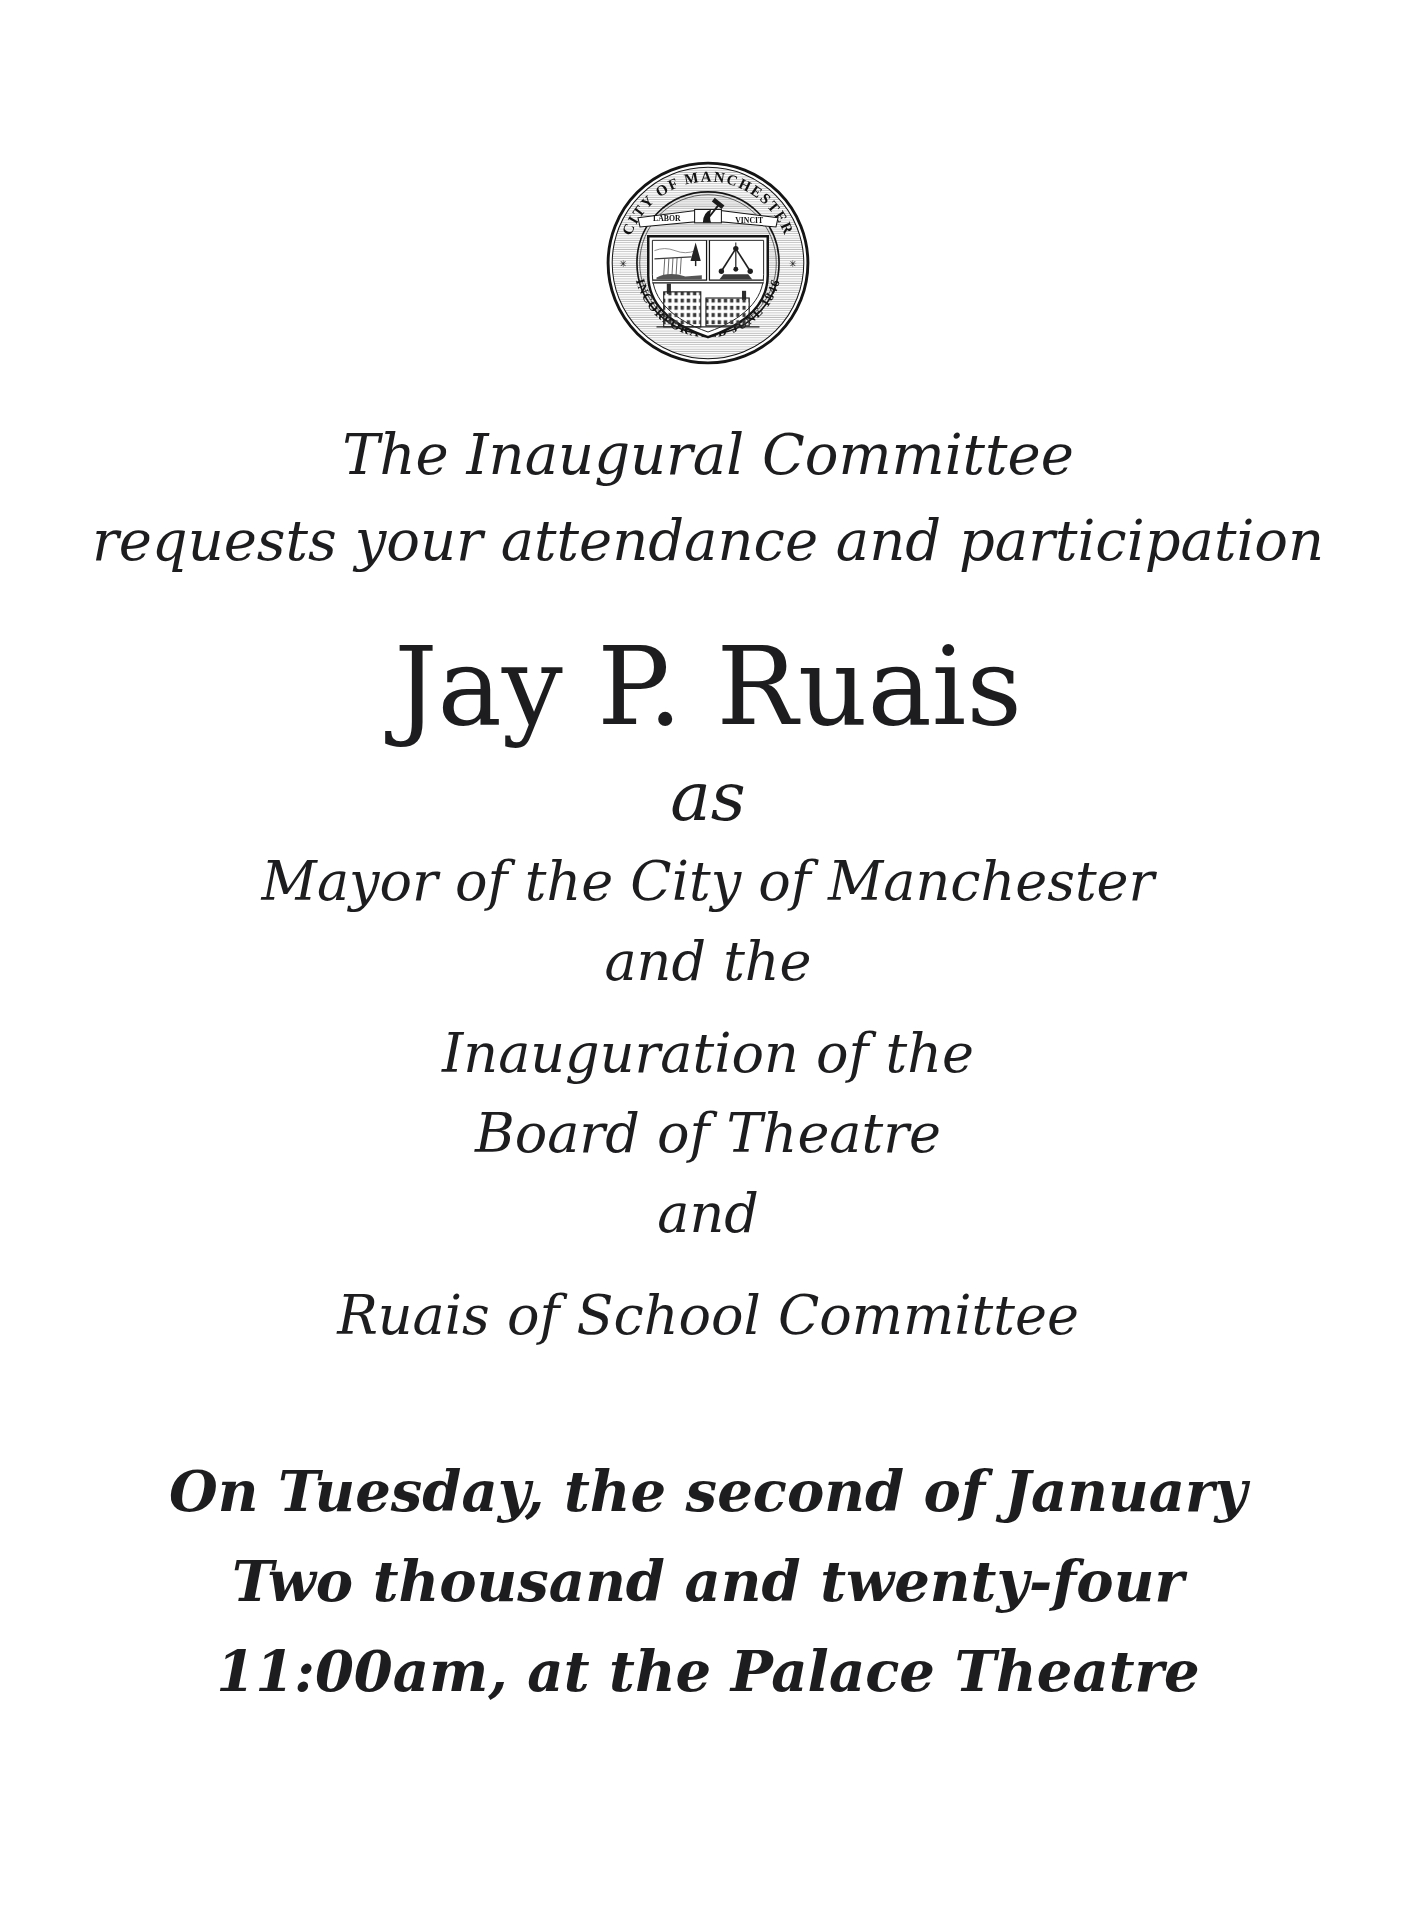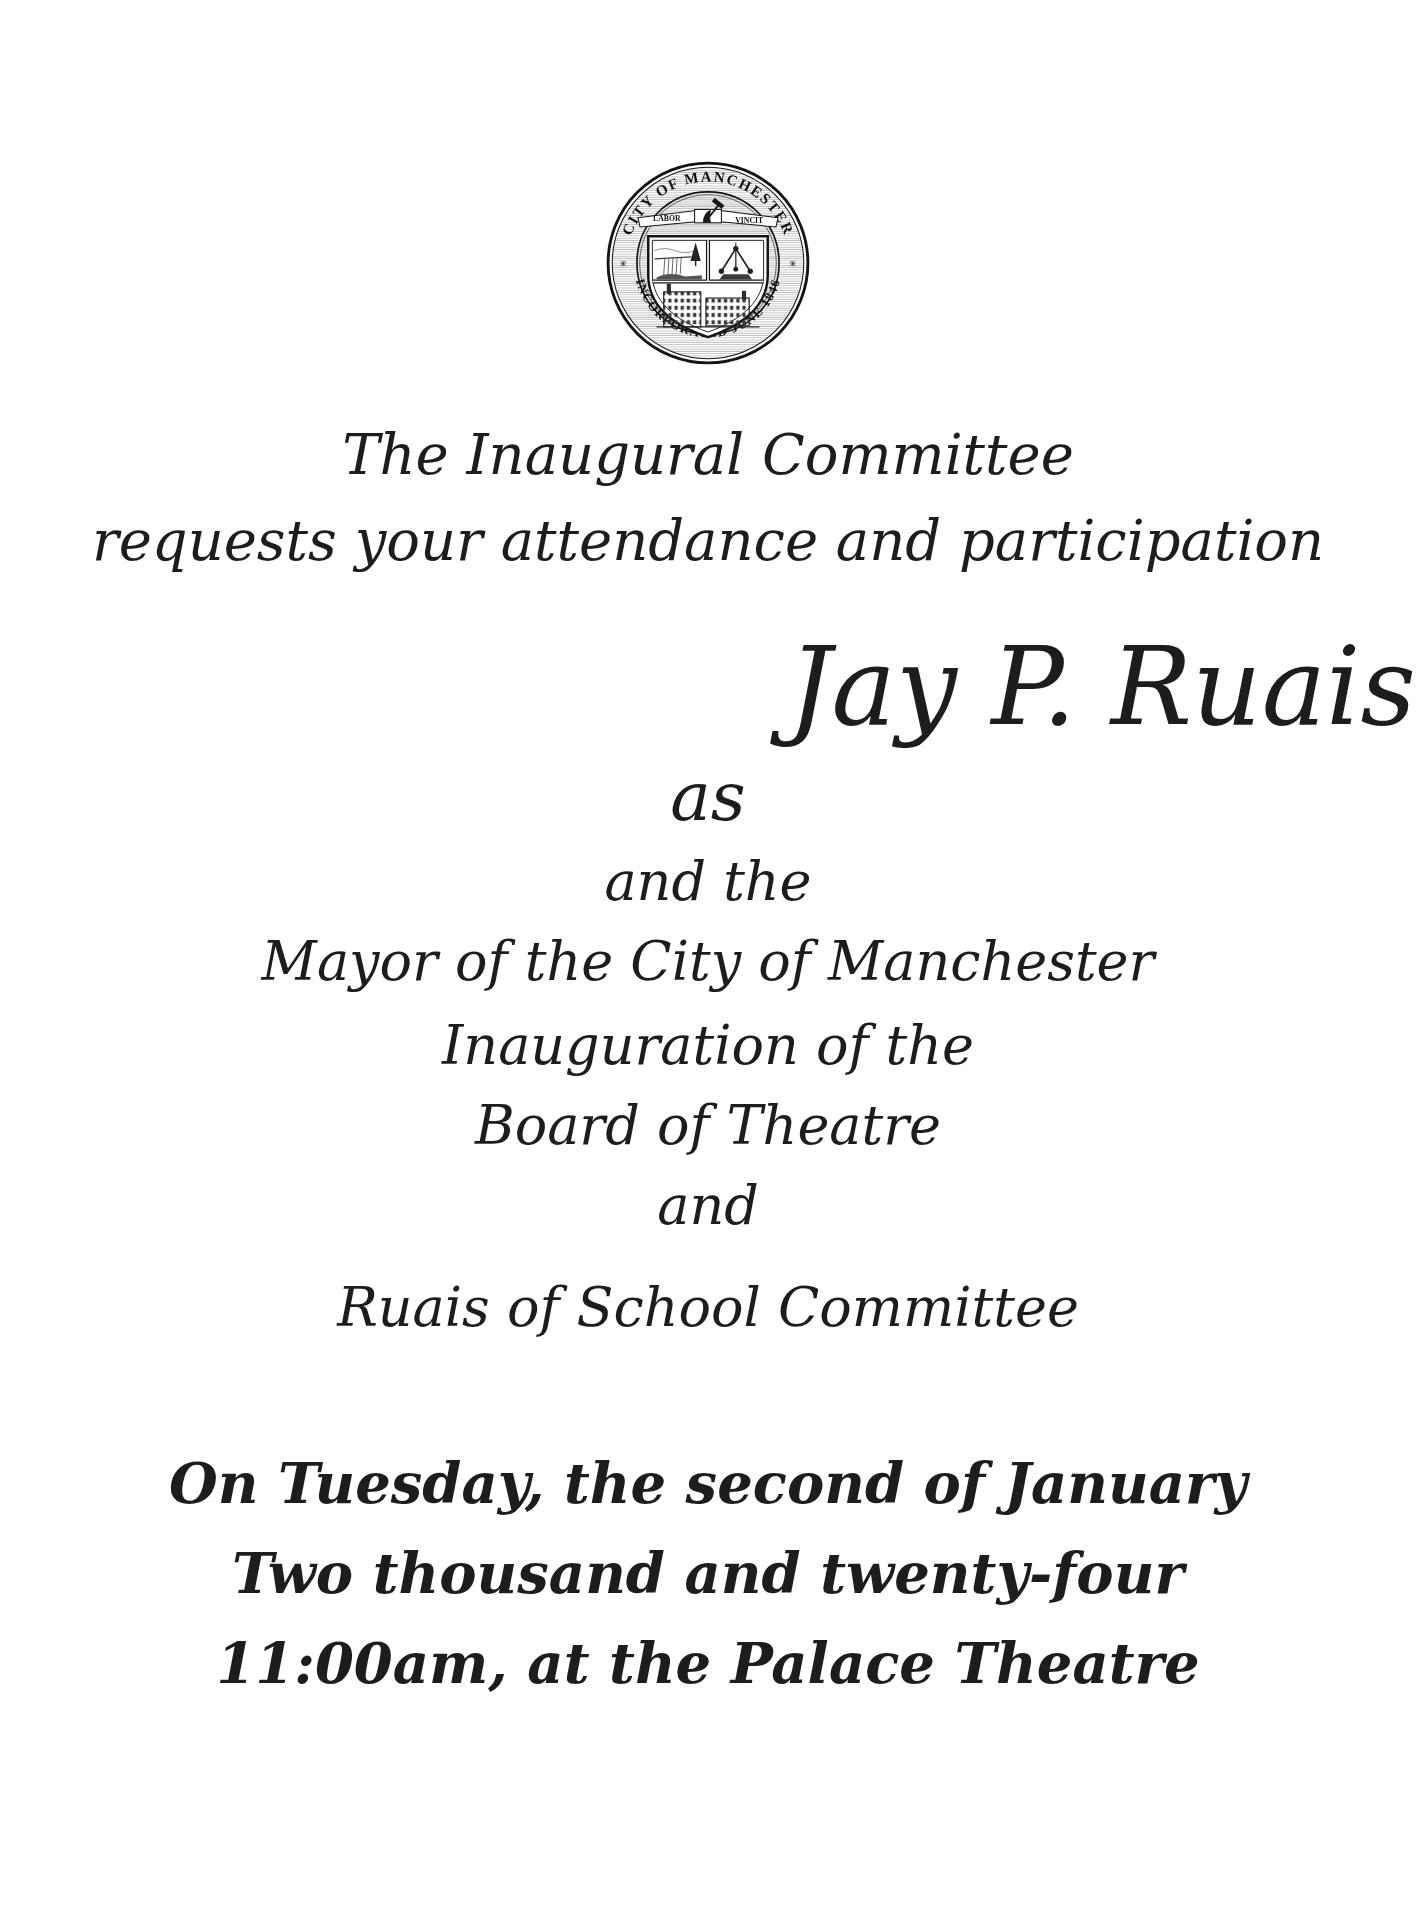--- a/index.html
+++ b/index.html
@@ -21,25 +21,25 @@
     display: block;
     margin: 160px auto 0 auto;
   }
   .line {
     text-align: center;
     font-style: italic;
     white-space: nowrap;
   }
   .intro-block { margin-top: 46px; }
   .intro-line  { font-size: 56px; line-height: 86px; }
-  .name-line   { font-size: 108px; line-height: 150px; margin-top: 28px; font-style: italic; text-align: right; }
+  .name-line   { font-size: 108px; line-height: 150px; margin-top: 28px; text-align: center; }
   .as-line     { font-size: 68px; line-height: 70px; }
   .office-block { margin-top: 10px; }
   .office-line  { font-size: 54px; line-height: 80px; }
-  .gap-sm       { margin-top: 4px; }
+  .gap-sm       { margin-top: 12px; }
   .gap-sm2      { margin-top: 22px; }
   .event-block  { margin-top: 90px; font-weight: bold; }
   .event-line   { font-size: 56px; line-height: 90px; }
   .seal-arc-text {
     font-family: "Liberation Serif", serif;
     font-weight: bold;
   }
   .seal-banner-text {
     font-family: "Liberation Serif", serif;
     font-weight: bold;
@@ -143,22 +143,22 @@
   <div class="intro-block">
     <div class="line intro-line">The Inaugural Committee</div>
     <div class="line intro-line">requests your attendance and participation</div>
   </div>
 
   <div class="name-line">Jay P. Ruais</div>
 
   <div class="line as-line">as</div>
 
   <div class="office-block">
+    <div class="line office-line">Mayor of the City of Manchester</div>
     <div class="line office-line">and the</div>
-    <div class="line office-line">Mayor of the City of Manchester</div>
     <div class="line office-line gap-sm">Inauguration of the</div>
     <div class="line office-line">Board of Theatre</div>
     <div class="line office-line">and</div>
     <div class="line office-line gap-sm2">Ruais of School Committee</div>
   </div>
 
   <div class="event-block">
     <div class="line event-line">On Tuesday, the second of January</div>
     <div class="line event-line">Two thousand and twenty-four</div>
     <div class="line event-line">11:00am, at the Palace Theatre</div>

